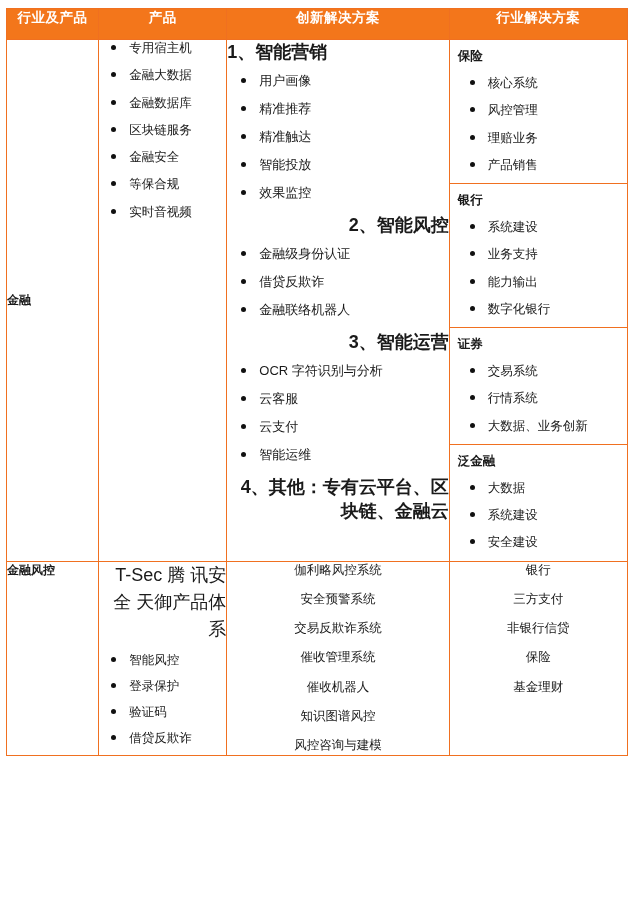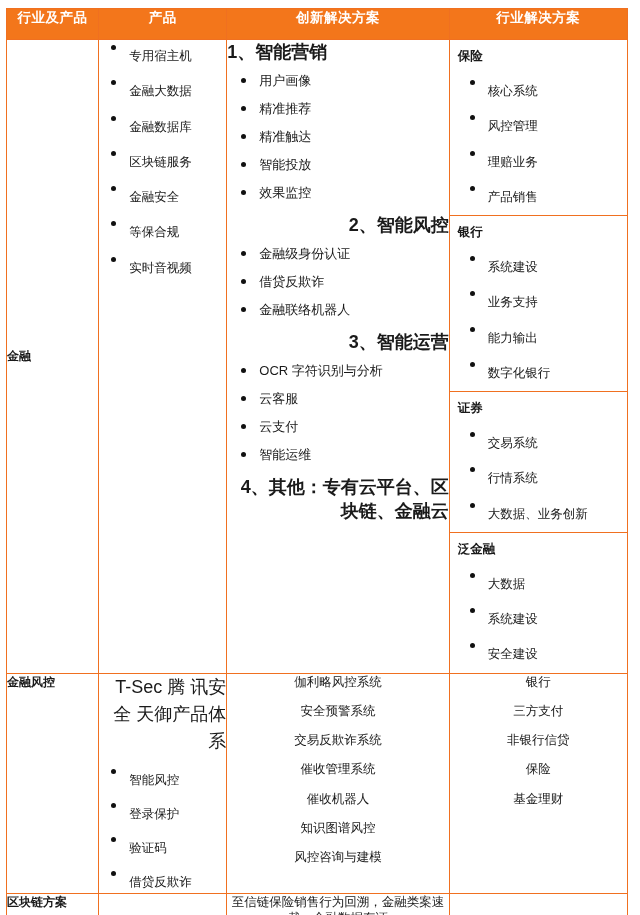--- a/index.html
+++ b/index.html
@@ -57,21 +57,21 @@
   .rowlabel.middle {
     vertical-align: middle;
   }
   ul.bul {
     list-style: none;
     margin: 0;
     padding: 0;
   }
   ul.bul > li {
     position: relative;
-    padding: 8px 0 0 30px;
+    padding: 0 0 0 30px;
     margin: 0 0 10px 0;
     font-size: 12.5px;
     line-height: 1.3;
   }
   ul.bul > li:last-child { margin-bottom: 2px; }
   ul.bul > li::before {
     content: "";
     position: absolute;
     left: 12px;
     top: 5px;
@@ -251,24 +251,16 @@
         </td>
         <td class="cell">
           <div class="plain">银行</div>
           <div class="plain">三方支付</div>
           <div class="plain">非银行信贷</div>
           <div class="plain">保险</div>
           <div class="plain">基金理财</div>
         </td>
       </tr>
 
-      <tr>
-        <td class="rowlabel">区块链方案</td>
-        <td class="cell blank"></td>
-        <td class="cell">
-          <div class="plain">至信链保险销售行为回溯，金融类案速裁，金融数据存证</div>
-        </td>
-        <td class="cell blank"></td>
-      </tr>
 
     </tbody>
   </table>
 </div>
 
 </body></html>

